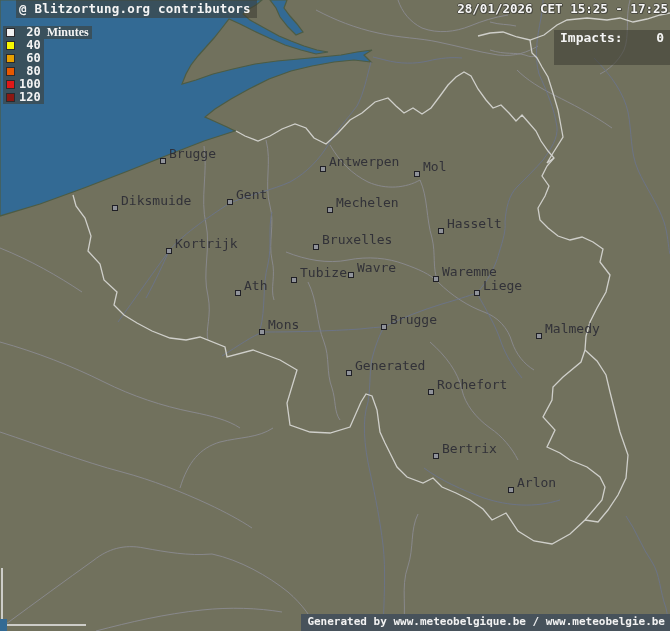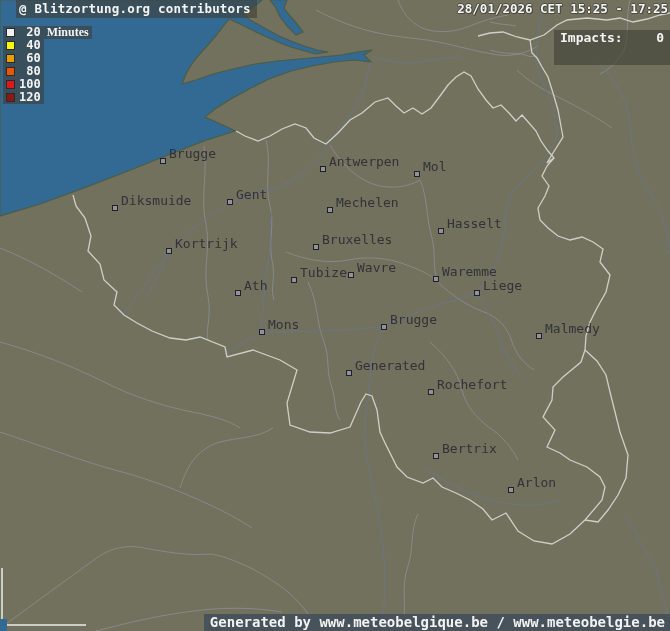--- a/index.html
+++ b/index.html
@@ -37,21 +37,21 @@
   }
   .legend-value{display:inline-block;width:3ch;text-align:right;white-space:pre;}
   .legend-unit{margin-left:1ch;white-space:pre;font-family:Liberation Serif, serif;}
   .impacts{
     position:absolute;right:0;top:30px;width:104px;display:flex;
     justify-content:space-between;padding:1px 6px 20px 6px;
     font-size:13px;line-height:14px;
   }
   .footer{
     position:absolute;right:0;bottom:0;background:#47525b;color:#f2f2f2;
-    font-weight:bold;font-size:14px;line-height:16px;padding:0 5px 1px 6px;
+    font-weight:bold;font-size:11px;line-height:16px;padding:0 5px 1px 6px;
     white-space:pre;
   }
   .city{position:absolute;width:0;height:0;}
   .city .dot{
     position:absolute;left:-3px;top:-3px;width:6px;height:6px;box-sizing:border-box;
     background:#90939a;border:1.5px solid #202026;
   }
   .city .lbl{
     position:absolute;left:6px;top:-15px;white-space:nowrap;
     font-size:13px;line-height:15px;color:rgba(45,45,53,.92);

